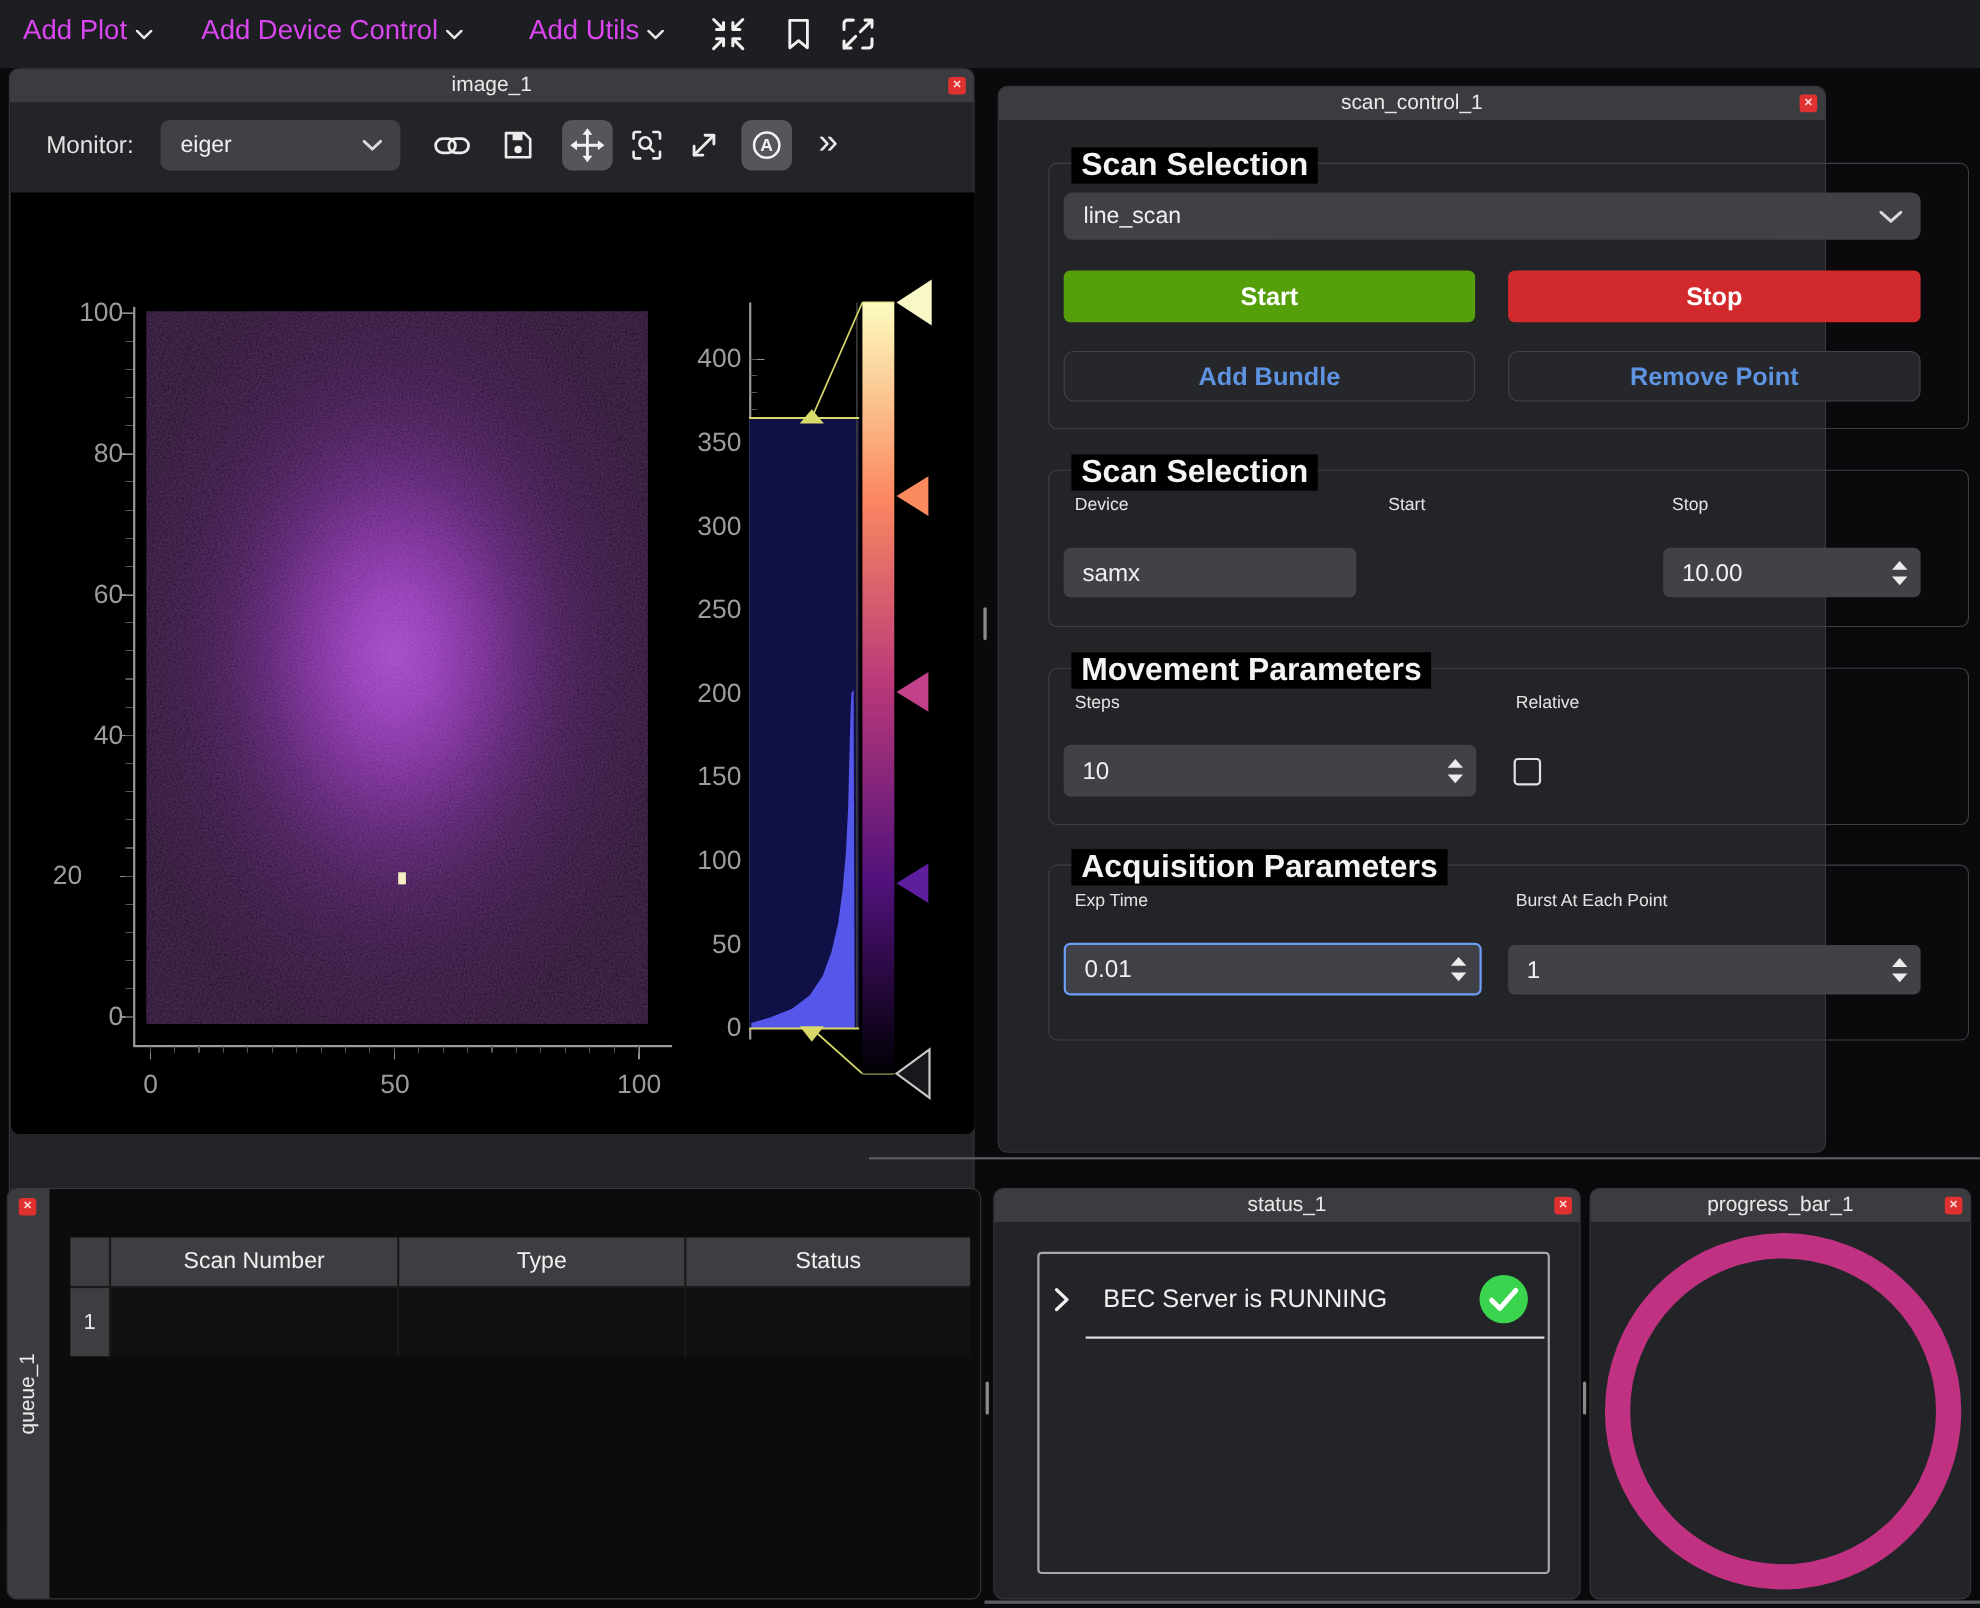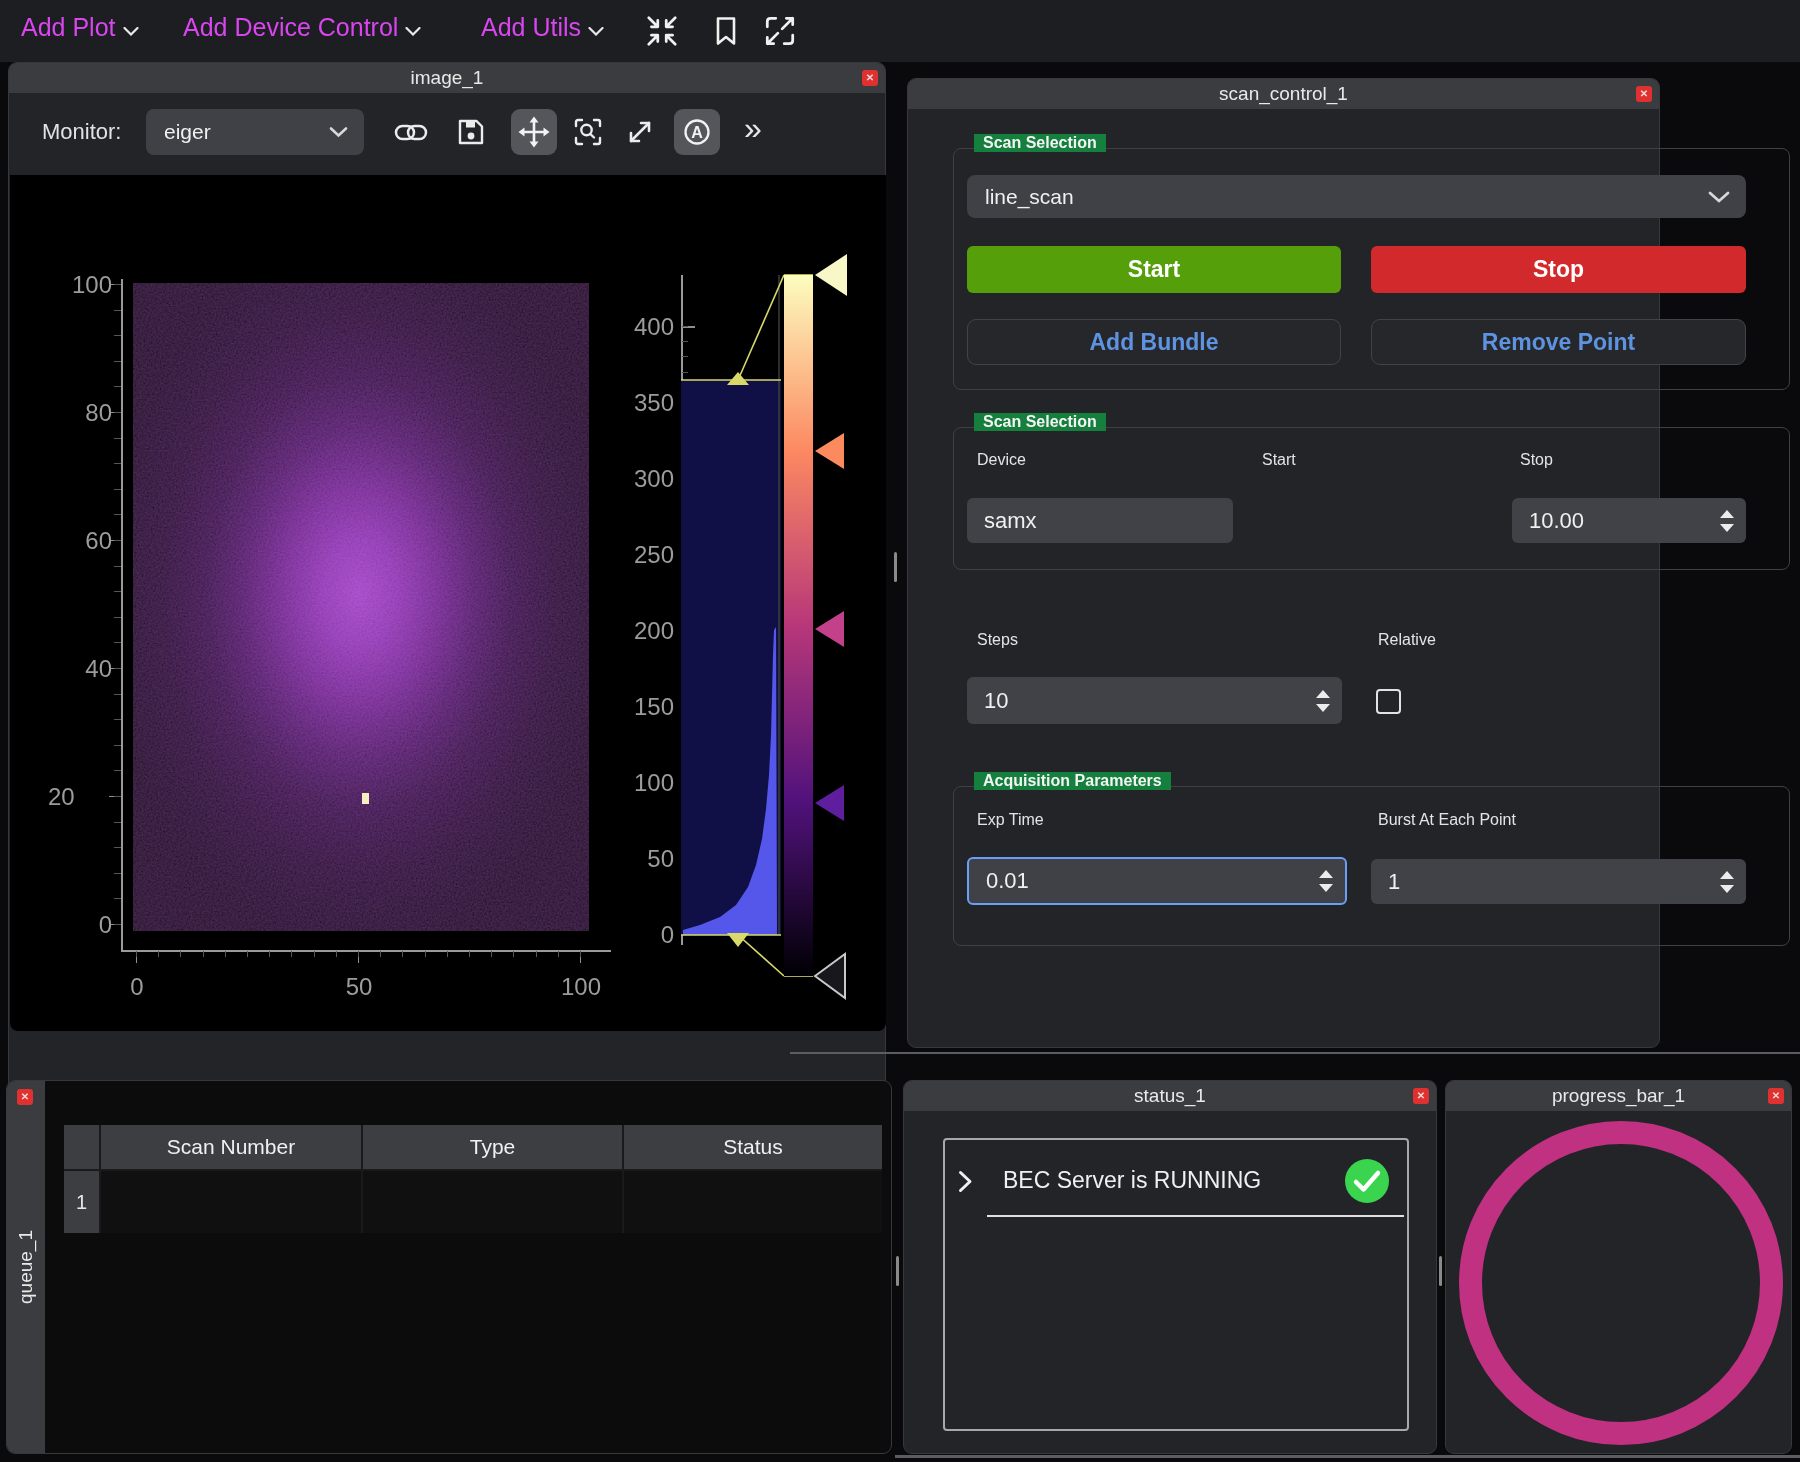--- a/index.html
+++ b/index.html
@@ -24,22 +24,22 @@
   .icon-btn{position:absolute;width:46px;height:46px;border-radius:9px;display:flex;align-items:center;justify-content:center;}
   .icon-btn.active{background:#54565c;}
   
   #plot{position:absolute;left:1px;top:112px;width:876px;height:856px;background:#000;
         border-radius:0 0 8px 8px;overflow:hidden;}
   .alab{position:absolute;font-size:24px;color:#9c9c9c;line-height:28px;}
   .axisline{position:absolute;background:#9a9a9a;}
   .ticks{position:absolute;}
   
   .group{position:absolute;border:1px solid #3f4044;border-radius:8px;}
-  .legend{position:absolute;top:-15px;left:20px;background:#15803d;padding:0 9px;font-weight:bold;
-          font-size:16px;color:#f4f4f4;white-space:nowrap;}
+  .legend{position:absolute;top:-15px;left:20px;background:#000000;padding:0 9px;font-weight:bold;
+          font-size:29px;color:#f4f4f4;white-space:nowrap;}
   .flabel{position:absolute;font-size:16px;color:#e4e4e4;}
   .field{position:absolute;background:#404247;border-radius:6px;color:#f0f0f0;font-size:22px;
          display:flex;align-items:center;padding-left:17px;box-sizing:border-box;}
   .field.focused{border:2px solid #6c9ef8;background:#3f4146;}
   .spin-arrows{position:absolute;right:12px;top:50%;transform:translateY(-50%);display:flex;
                flex-direction:column;gap:6px;cursor:pointer;}
   .sa-up{width:0;height:0;border-left:7px solid transparent;border-right:7px solid transparent;border-bottom:8px solid #ececec;}
   .sa-down{width:0;height:0;border-left:7px solid transparent;border-right:7px solid transparent;border-top:8px solid #ececec;}
   .btn{position:absolute;border-radius:6px;display:flex;align-items:center;justify-content:center;
        font-weight:bold;font-size:23px;color:#fff;cursor:pointer;box-sizing:border-box;}
@@ -301,20 +301,23 @@
       <span>samx</span>
     </div>
     <div class="field" style="left:604px;top:419px;width:234px;height:45px;">
       <span>10.00</span>
       <span class="spin-arrows">
           <span class="sa-up"></span>
           <span class="sa-down"></span>
         </span>
     </div>
 
+    <div class="group" style="left:45px;top:528px;width:835px;height:141px;">
+      <span class="legend">Movement Parameters</span>
+    </div>
     <span class="flabel" style="left:69px;top:552px;">Steps</span>
     <span class="flabel" style="left:470px;top:552px;">Relative</span>
     <div class="field" style="left:59px;top:598px;width:375px;height:47px;">
       <span>10</span>
       <span class="spin-arrows">
           <span class="sa-up"></span>
           <span class="sa-down"></span>
         </span>
     </div>
     <div class="checkbox" style="left:468px;top:610px;"></div>

